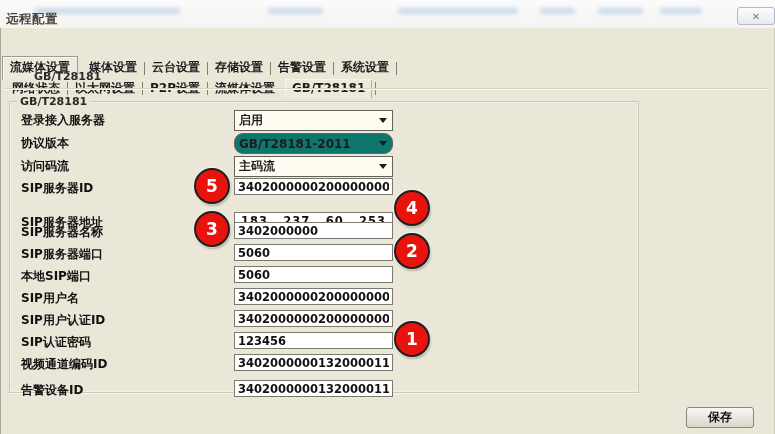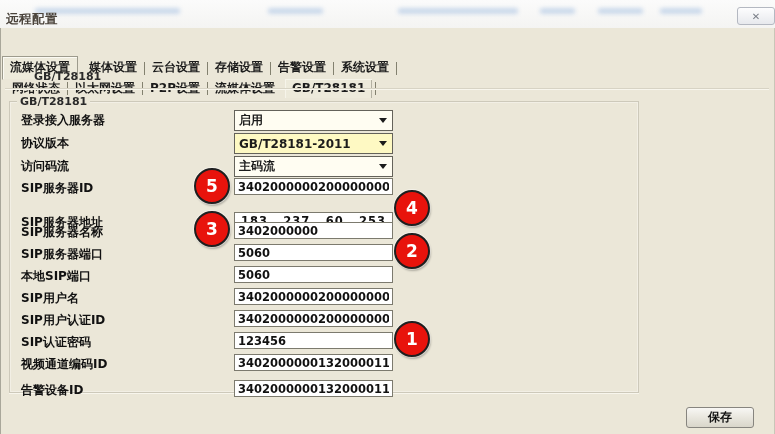--- a/index.html
+++ b/index.html
@@ -34,21 +34,21 @@
   .groupbox{position:absolute;left:8px;top:101px;width:630px;height:292px;box-sizing:border-box;
     border:1px solid #cdc9ba;box-shadow:inset 0 0 0 1px rgba(255,255,255,.35), 0 1px 0 #f8f6ed;}
   .group-legend{position:absolute;left:16px;top:95px;padding:0 3px;background:#ebe7d8;
     font-size:11px;font-weight:700;color:#2a2a2a;}
   
   .frow{position:absolute;left:12px;width:628px;height:21px;}
   .flabel{position:absolute;left:8px;top:2px;font-size:12px;font-weight:700;color:#111;}
   .combo{position:absolute;left:221px;top:0;width:149px;height:17px;padding:1px 4px;box-sizing:content-box;
     border:1px solid #64625a;background:#fffdf2;display:flex;align-items:center;
     font-size:12px;font-weight:700;cursor:pointer;}
-  .combo.dim{background:#fef9c3;}
+  .combo.dim{background:#0f766e;border-radius:9px;}
   .combo .arrow{position:absolute;right:5px;top:7px;width:0;height:0;
     border-left:4px solid transparent;border-right:4px solid transparent;border-top:5px solid #1c1c1c;}
   input.txt{position:absolute;left:221px;top:0;width:151px;height:15px;padding:0 3px;
     border:1px solid #7c7a6e;background:#fff;font:700 11.5px "DejaVu Sans","Liberation Sans",sans-serif;color:#111;}
   input.ip{text-align:center;letter-spacing:1px;}
   
   .badge{position:absolute;width:32px;height:32px;border-radius:50%;background:#e8130c;
     border:2px solid #1f1f1f;box-shadow:0 0 0 1px rgba(255,255,255,.4), 1px 2px 2px rgba(0,0,0,.25);
     color:#fff;font-size:17px;font-weight:700;display:flex;align-items:center;justify-content:center;}
   .badge-5{left:194px;top:168px;} .badge-4{left:394px;top:190px;}

